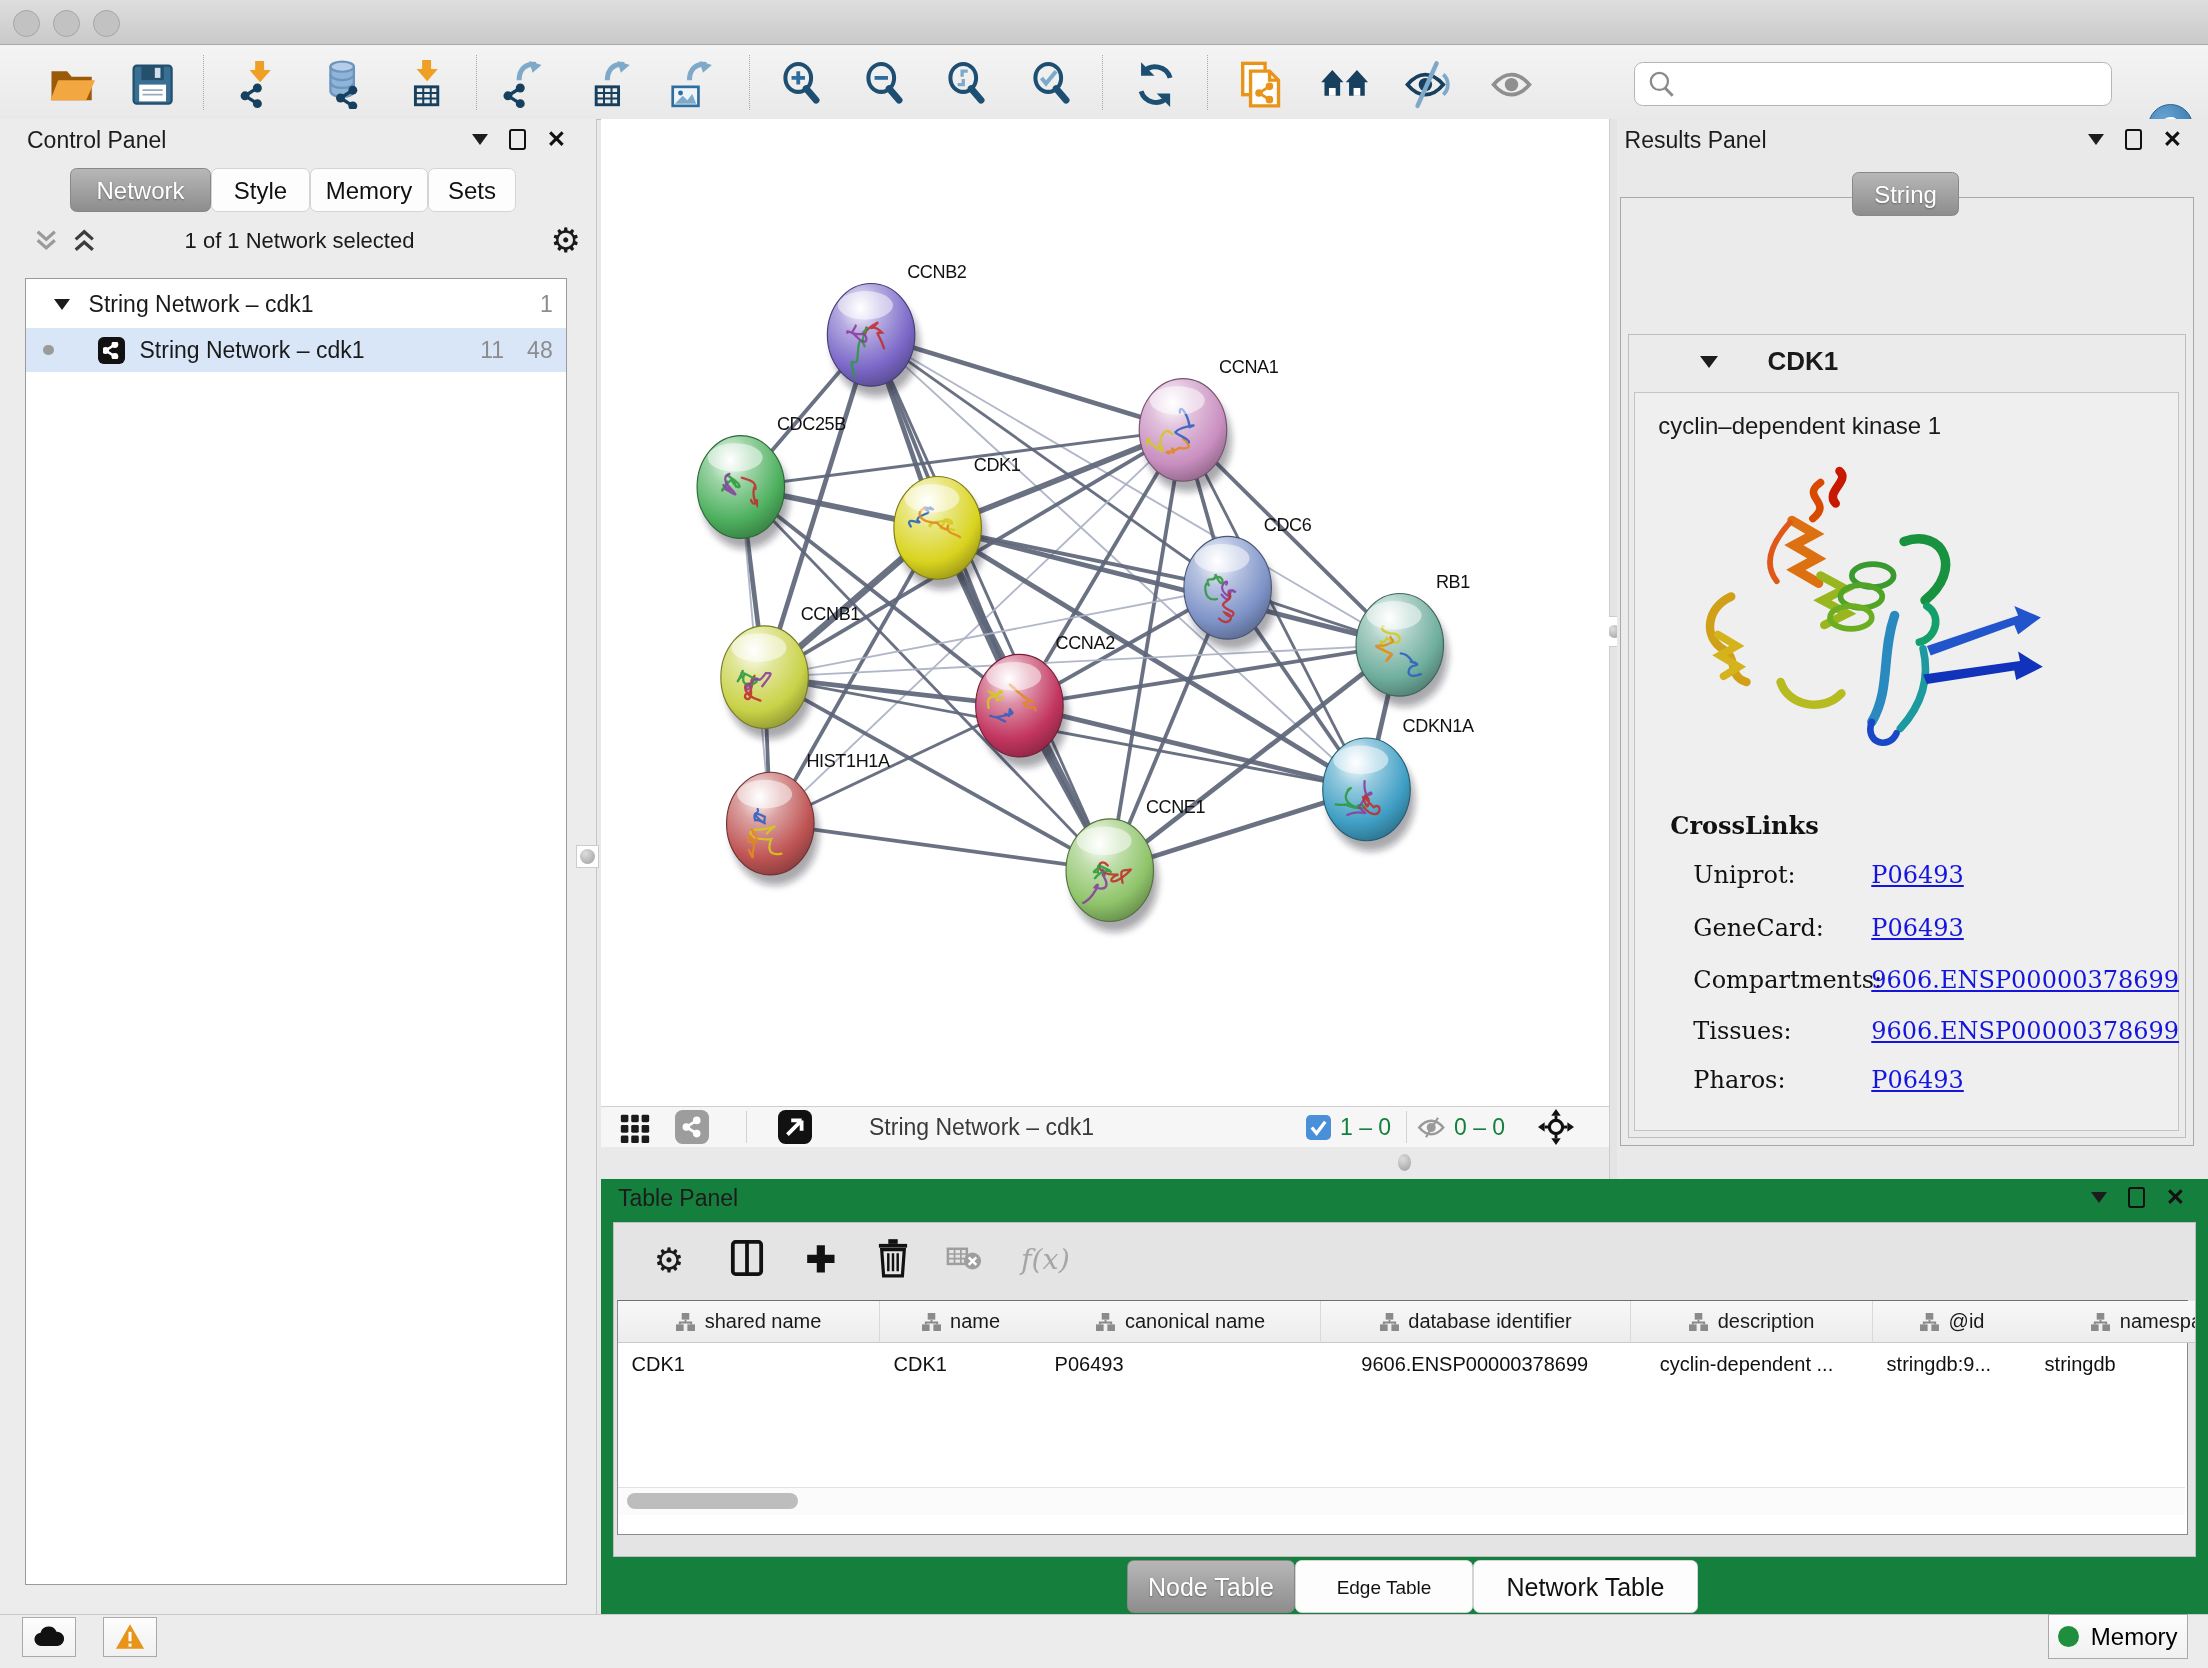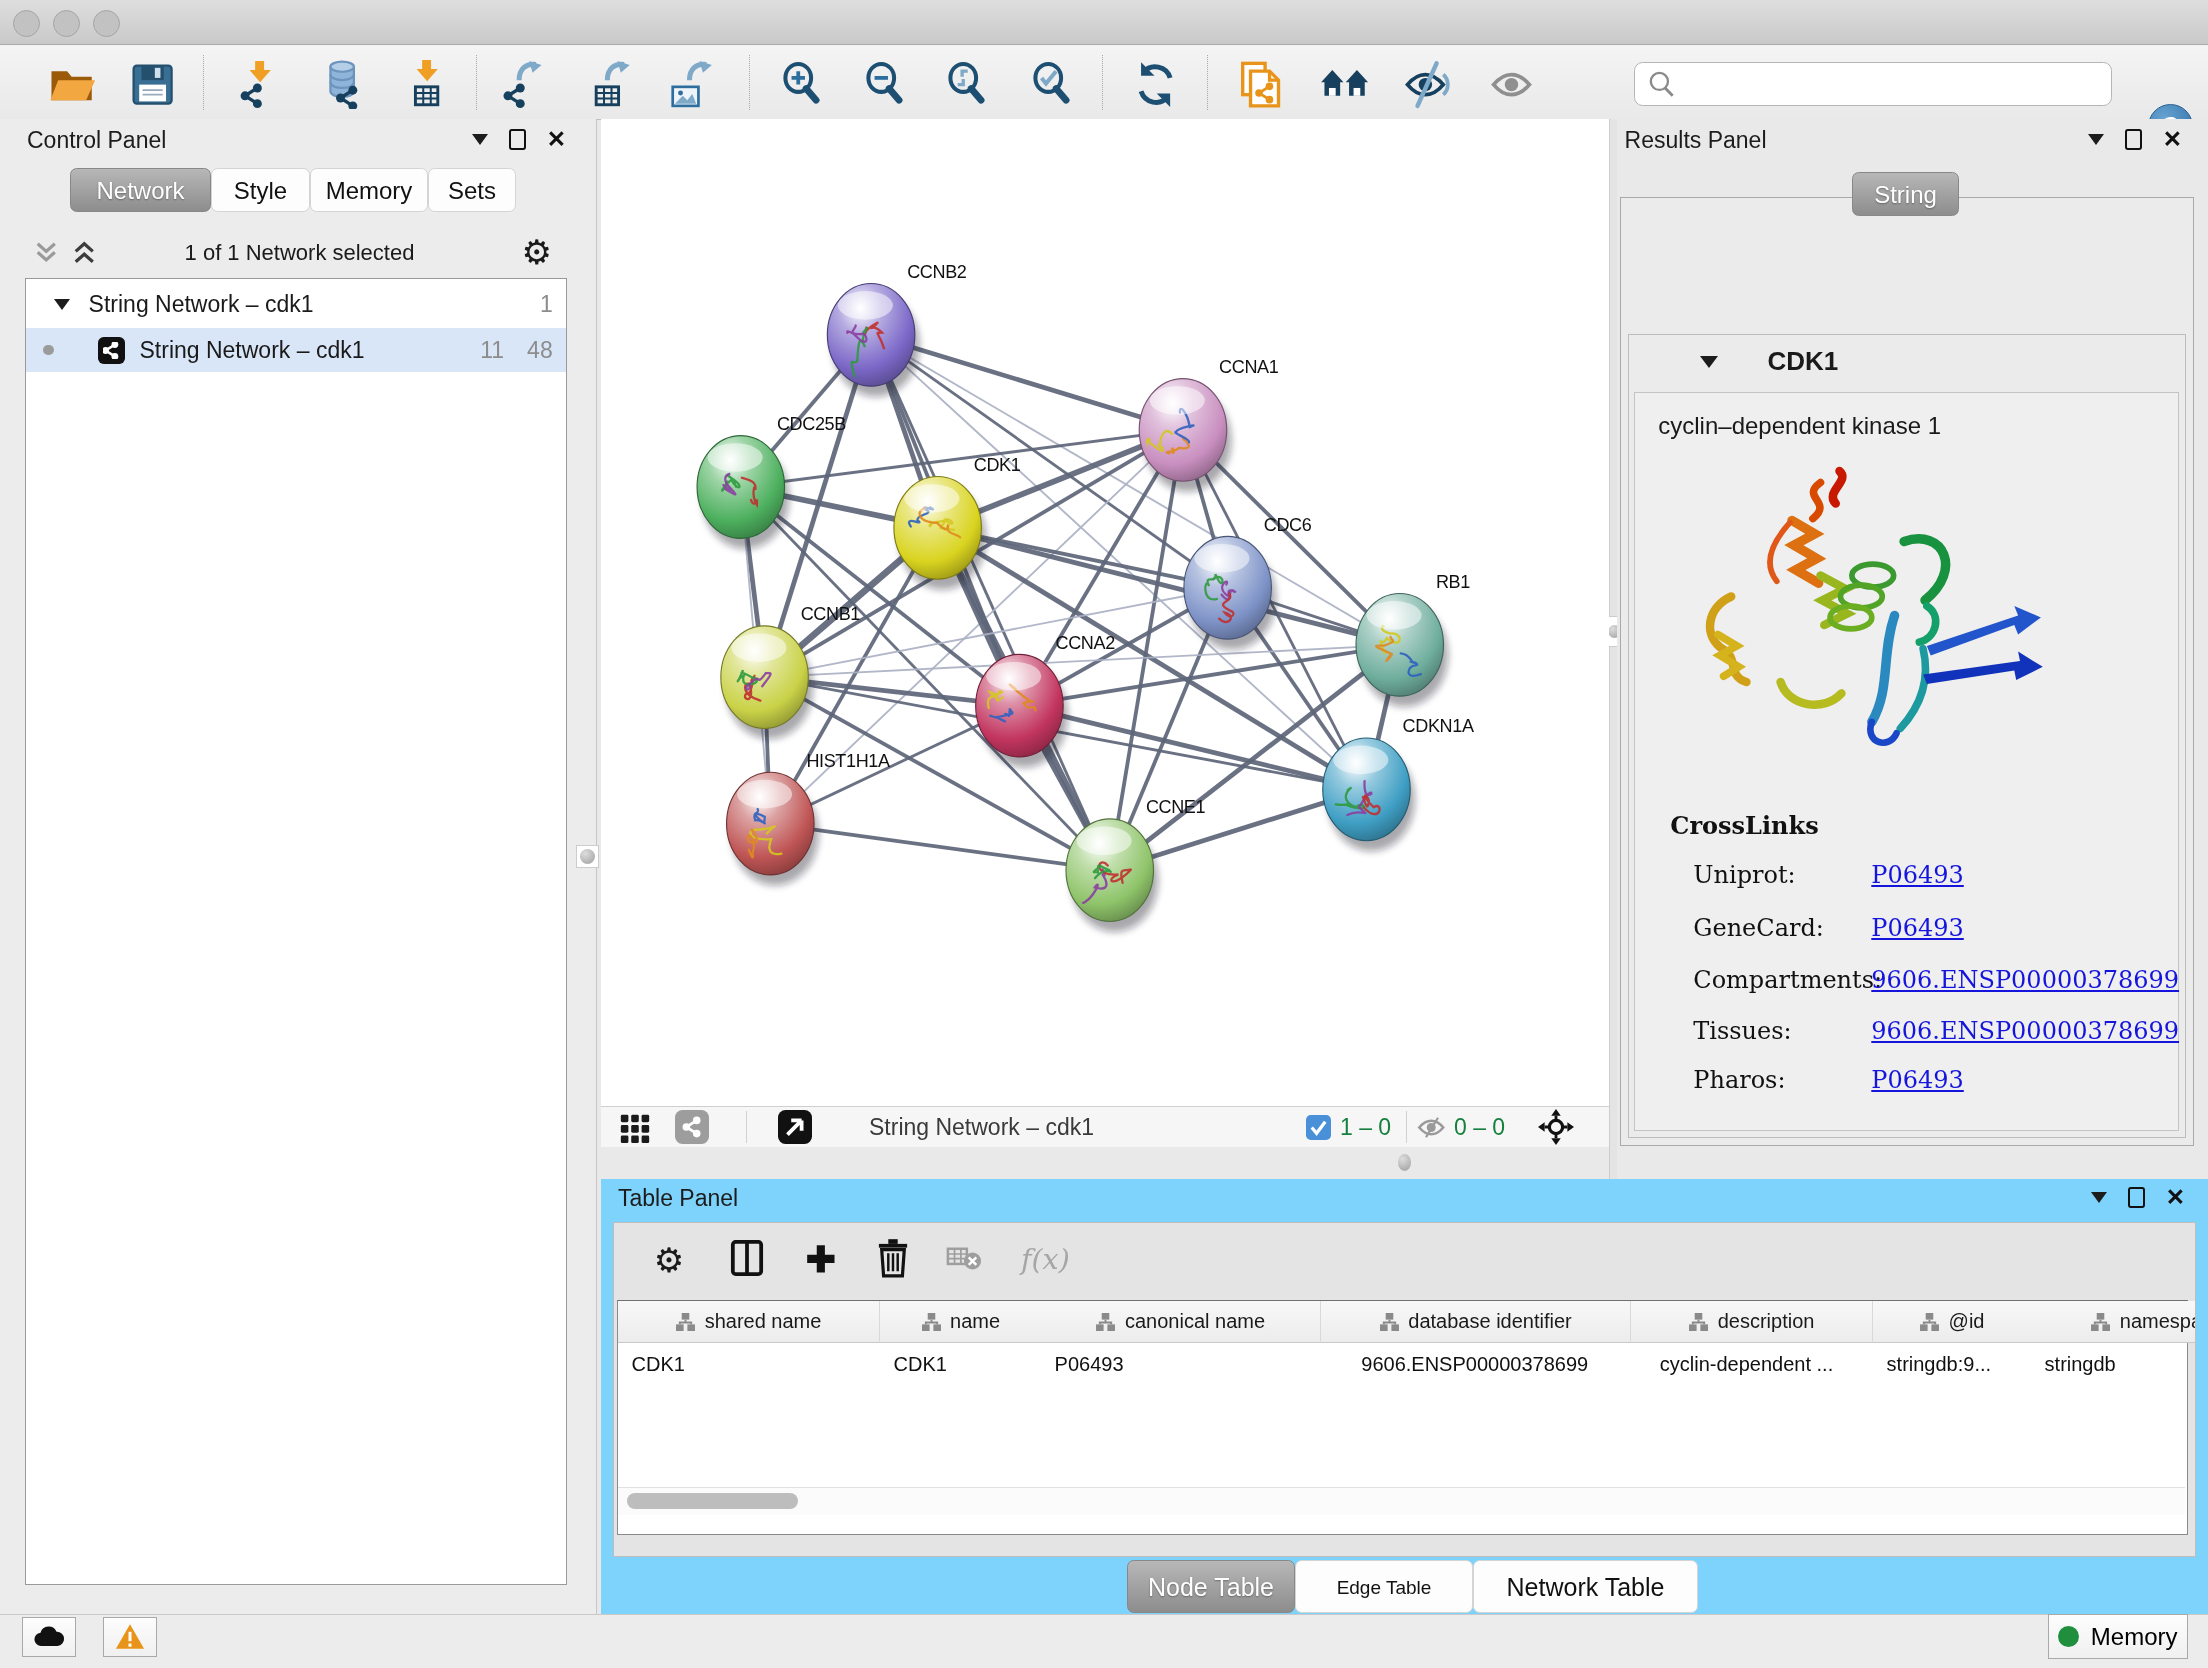--- a/index.html
+++ b/index.html
@@ -29,21 +29,21 @@
     border-top:11.4px solid #1c1c1c;}
   .floatico{width:12.4px;height:17px;border:2.4px solid #111;border-radius:2.9px;}
   .closeico{font-size:23px;font-weight:bold;color:#111;line-height:19px;}
   .tab{position:absolute;height:44px;background:#fdfdfd;border:1px solid #d4d4d4;border-radius:6.7px;
     font-size:24px;color:#111;text-align:center;line-height:44px;box-sizing:border-box;}
   .tab.sel{background:linear-gradient(#b7b7b7,#8d8d8d);color:#fff;border:1px solid #888;
     text-shadow:0 1px 1.9px rgba(0,0,0,.35);}
   
   .cpanel{position:absolute;left:0;top:119px;width:597px;height:1495px;background:#ececec;
     border-right:1.9px solid #c6c6c6;box-sizing:border-box;}
-  .cp-sub{position:absolute;left:0;top:112px;width:100%;height:44px;}
+  .cp-sub{position:absolute;left:0;top:100px;width:100%;height:44px;padding-left:29px;}
   .tree{position:absolute;left:25px;top:159px;width:542px;height:1307px;background:#fff;
     border:1.9px solid #9a9a9a;box-sizing:border-box;}
   .trow{position:absolute;left:0;width:100%;height:44px;display:flex;align-items:center;font-size:23px;}
   .tcount{color:#8c8c8c;}
   .sharebadge{width:27px;height:27px;border-radius:5.7px;background:#111;display:flex;
     align-items:center;justify-content:center;}
   
   .canvas{position:absolute;left:601px;top:119px;width:1008px;height:987px;background:#fff;}
   .netbar{position:absolute;left:601px;top:1106px;width:1008px;height:40px;background:#f6f6f6;
     border-top:1px solid #cfcfcf;}
@@ -62,21 +62,21 @@
   .rbtns{position:absolute;left:7.6px;top:38px;width:558px;height:90px;border:1.9px solid #bdbdbd;
     background:#ebebeb;box-sizing:border-box;}
   .rbtn{position:absolute;top:23px;height:44px;background:#fdfdfd;border:1px solid #c6c6c6;
     border-radius:7.6px;font-size:23px;color:#111;box-shadow:0 1px 1.9px rgba(0,0,0,.12);}
   .rsection{position:absolute;left:7.6px;top:136px;width:558px;height:804px;border:1.9px solid #bdbdbd;
     background:#ebebeb;box-sizing:border-box;}
   .rinner{position:absolute;left:4.8px;top:57px;width:545px;height:739px;background:#efefef;
     border:1px solid #c4c4c4;box-sizing:border-box;}
   .xl{font-family:"DejaVu Serif","Liberation Serif",serif;font-size:24px;color:#111;}
   
-  .tpanel{position:absolute;left:601px;top:1179px;width:1607px;height:435px;background:#7dd3fc;}
+  .tpanel{position:absolute;left:601px;top:1179px;width:1607px;height:435px;background:#15803d;}
   .tbox{position:absolute;left:12.4px;top:43px;width:1583px;height:335px;background:#e4e4e4;
     border:1px solid #bdbdbd;box-sizing:border-box;overflow:hidden;}
   .ttbtn{position:absolute;top:11.4px;width:59px;height:51px;background:none;border:none;padding:0;cursor:pointer;}
   .dtable{position:absolute;left:2.9px;top:77px;width:1571px;height:235px;background:#fff;
     border:1.9px solid #8a8a8a;border-top:1.9px solid #707070;box-sizing:border-box;}
   .thdr{position:absolute;left:0;top:0;height:42px;background:linear-gradient(#f8f8f8,#ececec);
     border-bottom:1px solid #c9c9c9;border-right:1px solid #d9d9d9;display:flex;align-items:center;
     justify-content:center;gap:9.5px;font-size:20px;color:#1a1a1a;box-sizing:border-box;overflow:hidden;}
   .tcell{position:absolute;top:42px;height:42px;font-size:20px;color:#111;display:flex;align-items:center;
     padding-left:13.3px;box-sizing:border-box;overflow:hidden;white-space:nowrap;}

